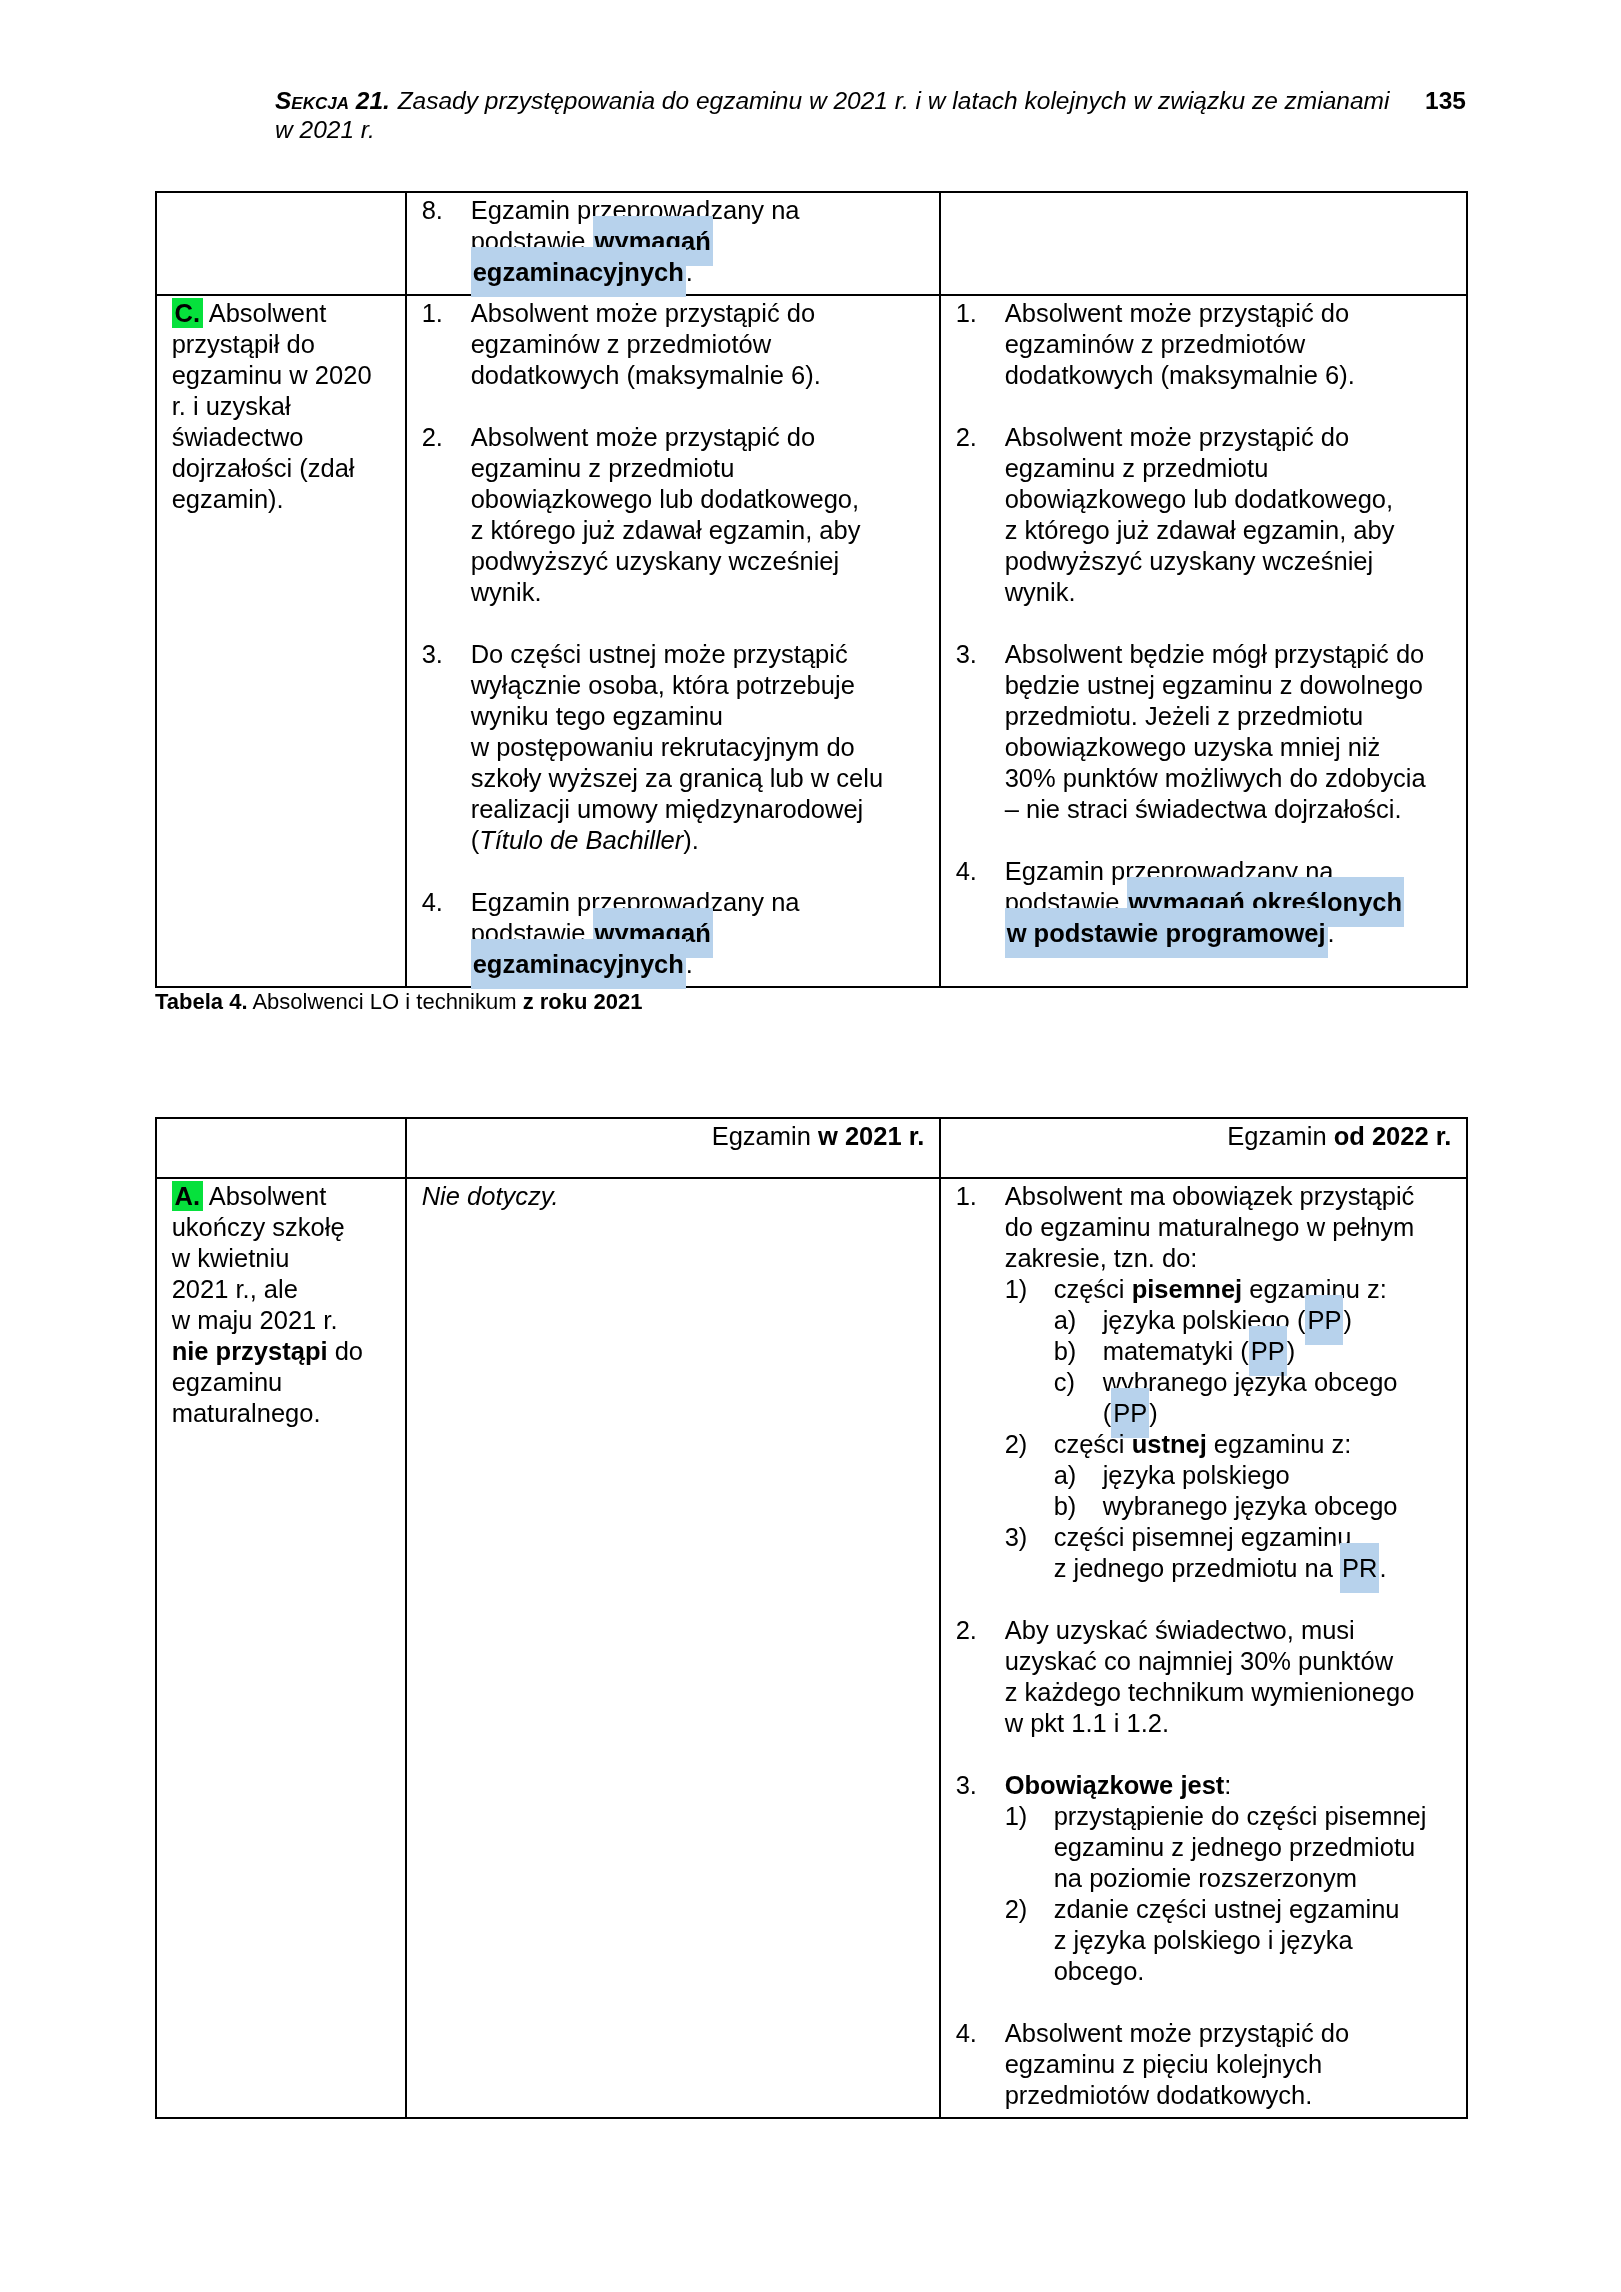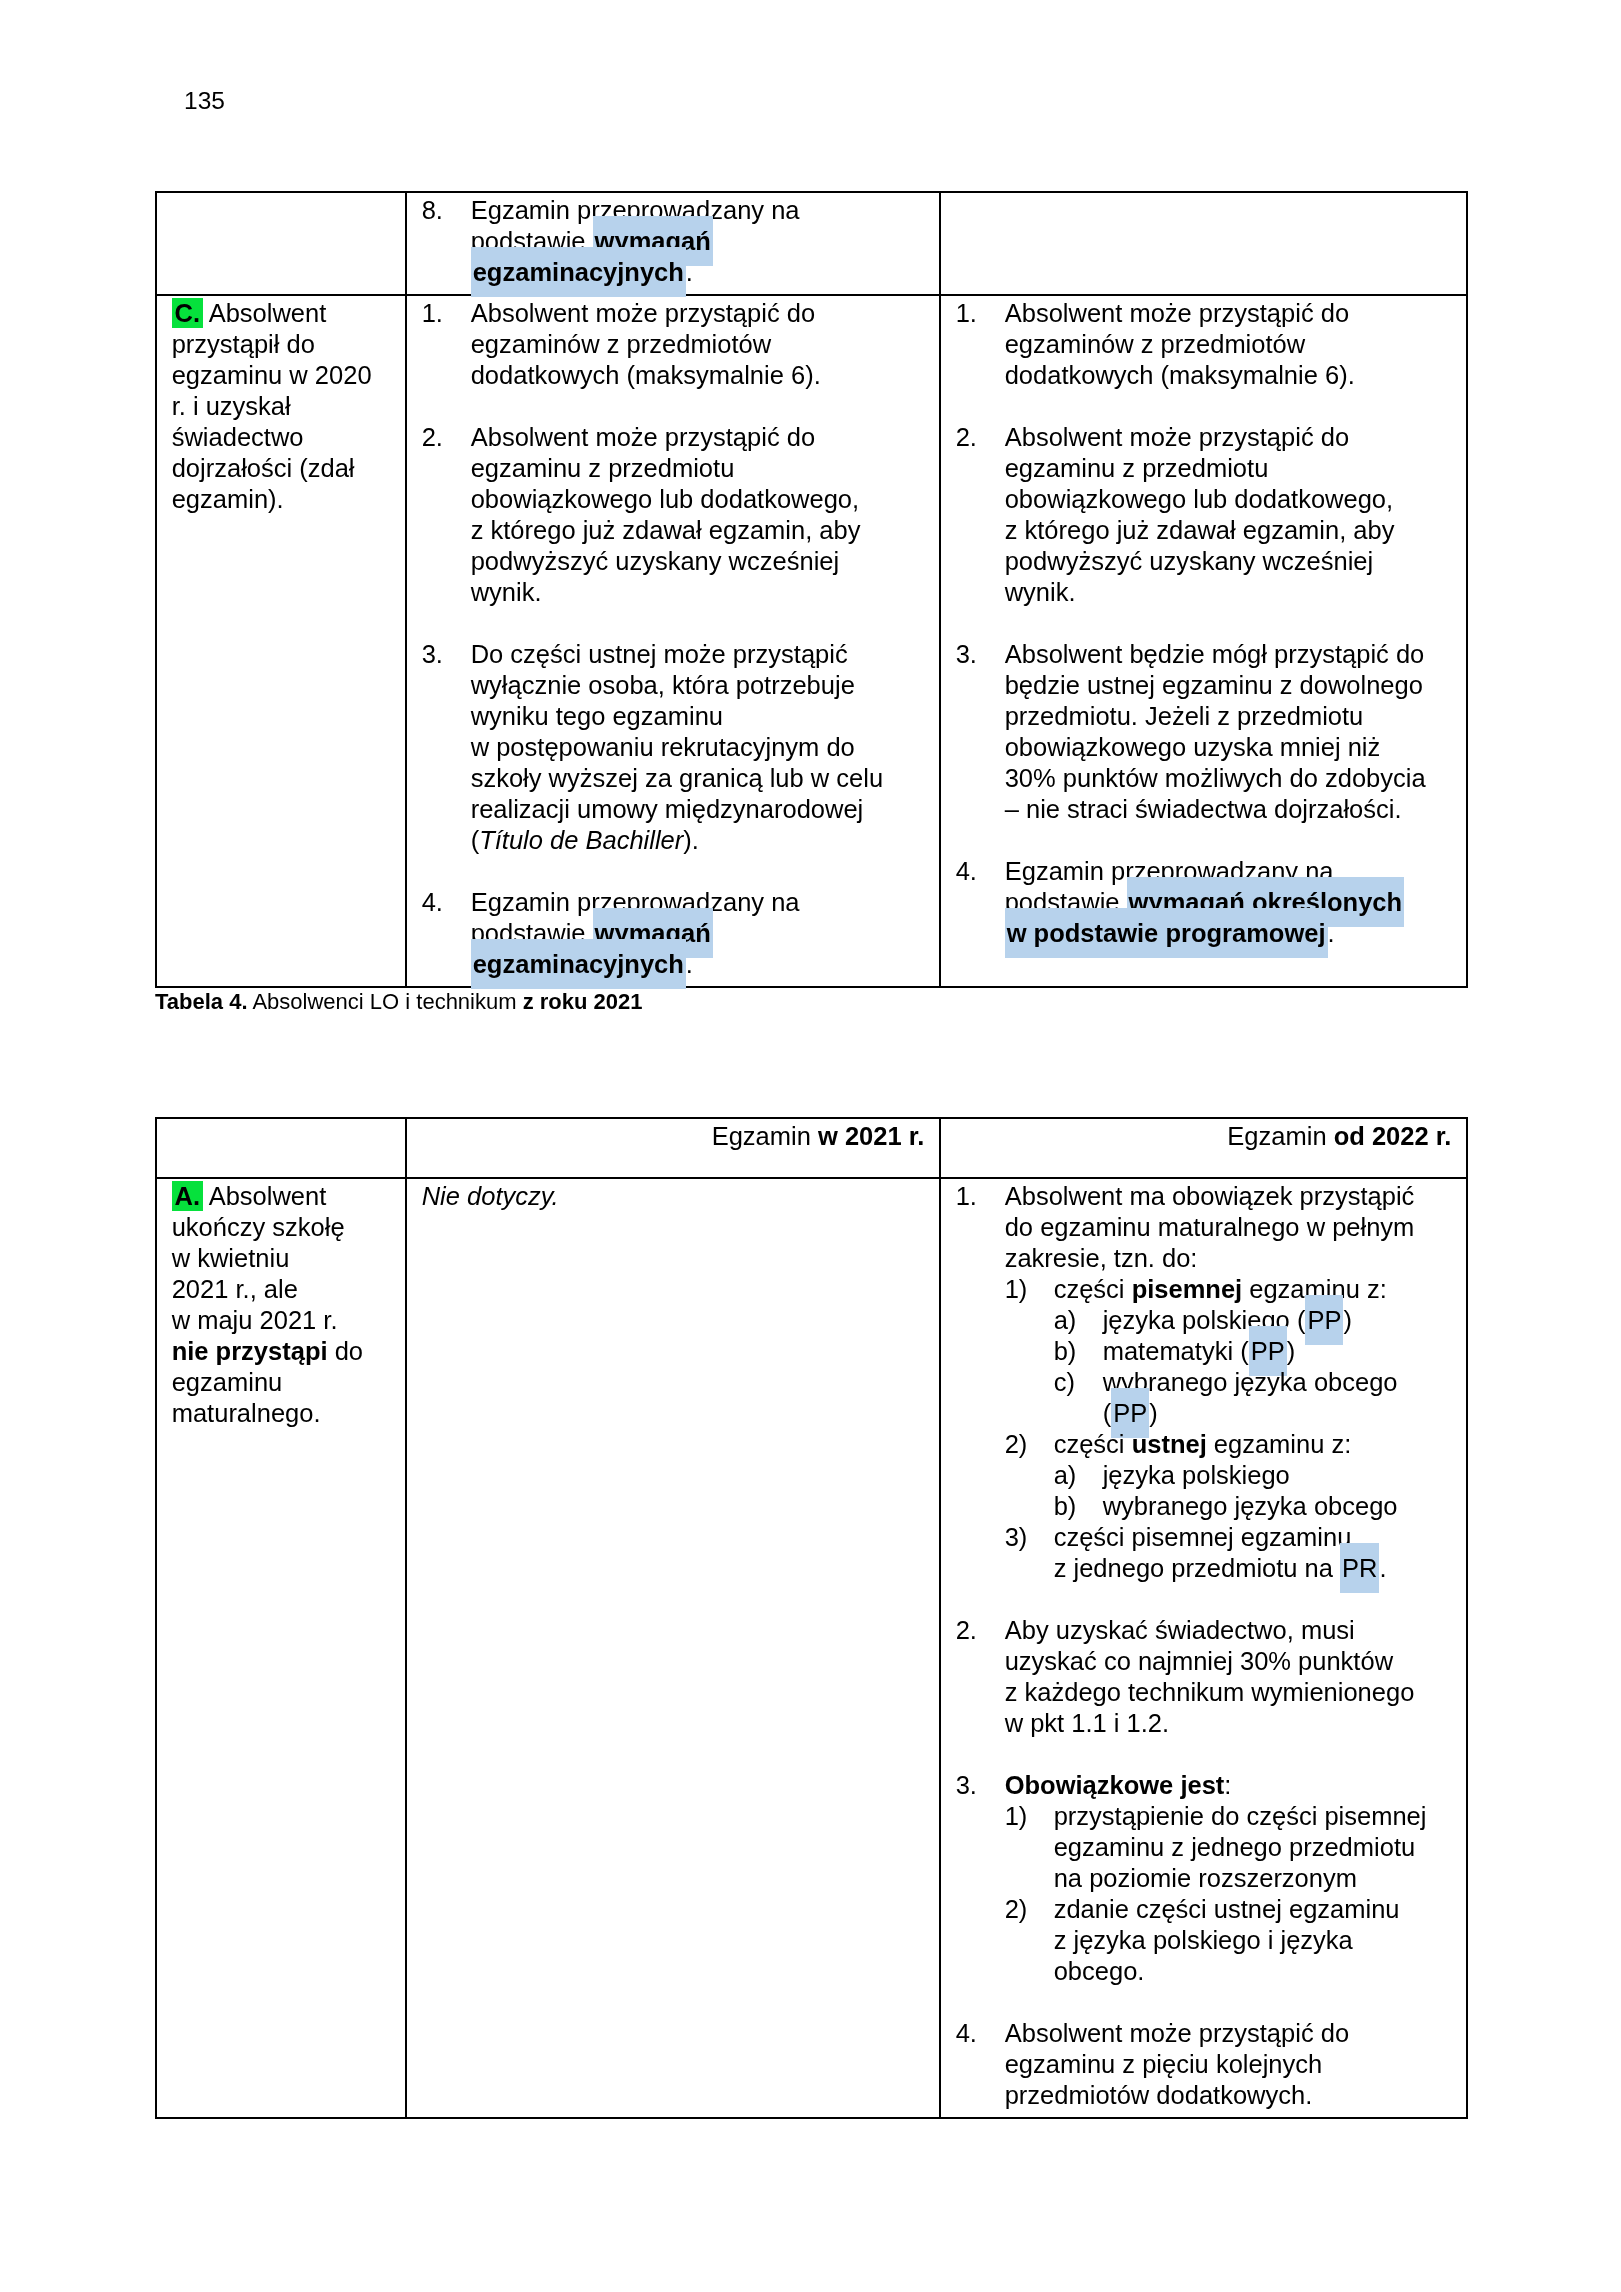--- a/index.html
+++ b/index.html
@@ -8,21 +8,21 @@
     font-family:"Liberation Sans",sans-serif;color:#000;
     --hl-blue:#b7d2ec;--hl-green:#06e13c;
     overflow:hidden;
   }
   .runhead{
     position:absolute;top:86px;left:155px;width:1311px;
     font-size:24.5px;line-height:29px;display:flex;justify-content:space-between;align-items:flex-start;
   }
   .runhead .titlewrap{margin-left:120px;flex:1;font-style:italic;}
   .sect{font-weight:bold;font-variant:small-caps;margin-right:7.8px;}
-  .pageno{font-weight:normal;font-style:normal;margin-left:29px;}
+  .pageno{font-weight:bold;font-style:normal;margin-left:29px;}
   table.grid{
     position:absolute;left:155px;width:1311px;
     border-collapse:collapse;table-layout:fixed;
     font-size:25.5px;line-height:31px;
   }
   .t1{top:191px;}
   .t2{top:1117px;}
   table.grid td,table.grid th{border:2px solid #000;vertical-align:top;padding:2px 14.7px 5.9px 14.7px;}
   td.cA{padding:2px 7.8px 5.9px 11.8px;margin-top:11px;}
   .t2 th{vertical-align:middle;text-align:right;font-weight:normal;height:50px;padding:2px 7.8px;}
@@ -39,20 +39,23 @@
   .h-green{background:var(--hl-green);padding:1px 2.9px;}
   .caption{
     position:absolute;left:155px;top:985px;width:1311px;
     font-size:22px;line-height:33px;
   }
 </style>
 </head>
 <body style="--hl-green: #06e13c; --hl-blue: #b7d2ec;">
 
 <div class="runhead">
+  <div class="titlewrap">
+    <span class="sect">Sekcja 21.</span><span>Zasady przystępowania do egzaminu w 2021 r. i w latach kolejnych w związku ze zmianami w 2021 r.</span>
+  </div>
   <span class="pageno">135</span>
 </div>
 
 <table class="grid t1">
   <colgroup>
       <col style="width:250px">
       <col style="width:534px">
       <col style="width:527px">
     </colgroup>
   <tbody>

